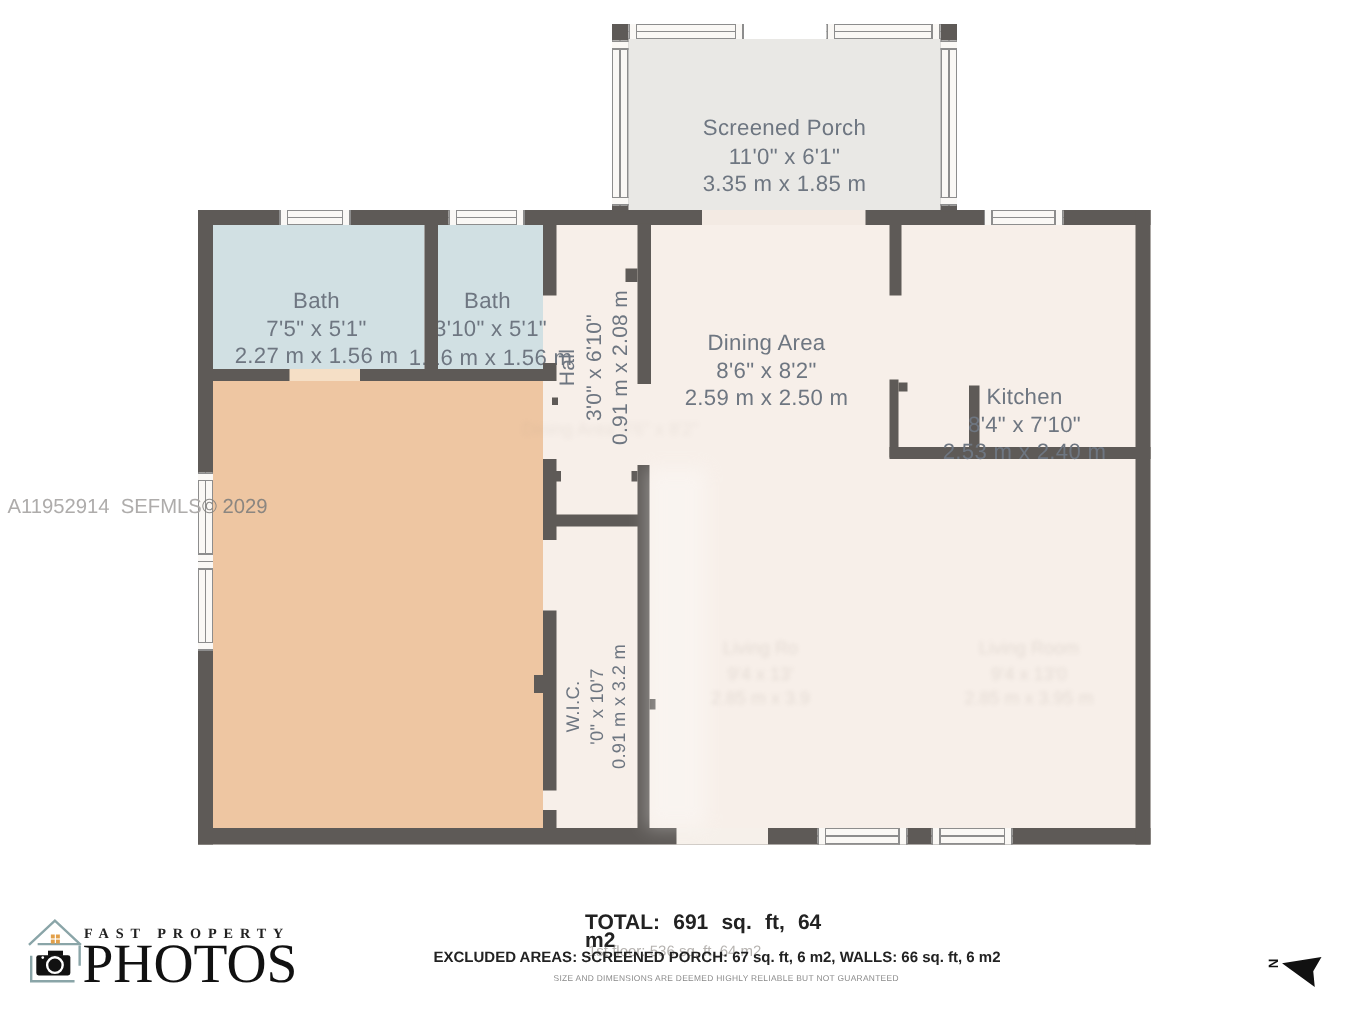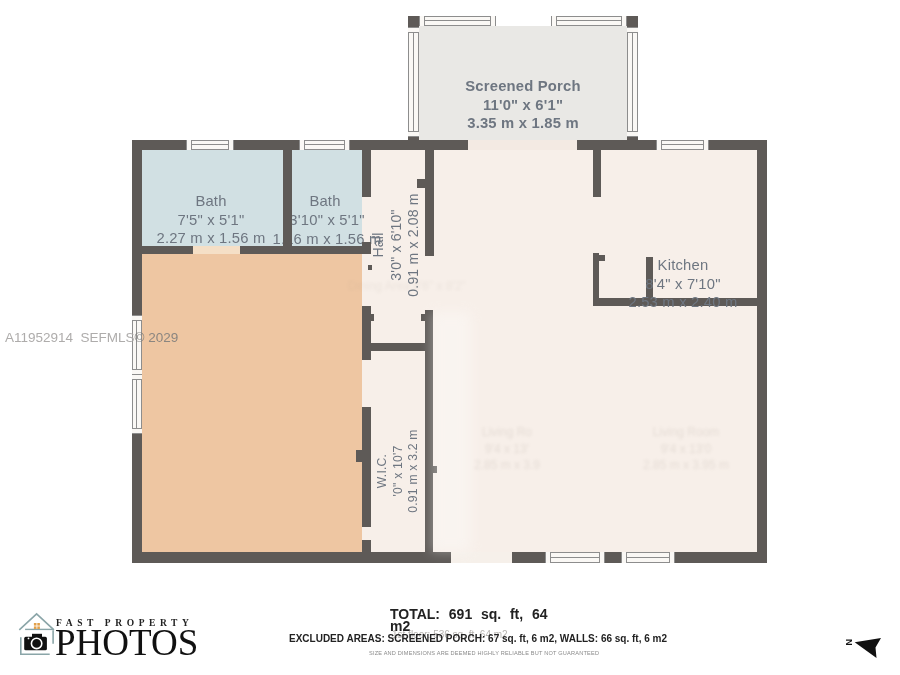--- a/index.html
+++ b/index.html
@@ -107,26 +107,27 @@
   <div class="wall" style="left:593px;top:150px;width:8px;height:47px;"></div>
 
   <div class="wall" style="left:593px;top:253px;width:6px;height:52px;"></div>
 
   <div class="wall" style="left:599px;top:255px;width:6px;height:6px;"></div>
 
   <div class="wall" style="left:646px;top:257px;width:7px;height:44px;"></div>
 
   <div class="wall" style="left:593px;top:298px;width:174px;height:8px;"></div>
 
-  <div class="lbl" style="left:523px;top:77px;transform:translateX(-50%);font-weight:bold;">Screened Porch<br>11'0" x 6'1"<br>3.35 m x 1.85 m</div>
+  <div class="lbl" style="left:523px;top:77px;transform:translateX(-50%);">Screened Porch<br>11'0" x 6'1"<br>3.35 m x 1.85 m</div>
 
   <div class="lbl" style="left:211px;top:192px;transform:translateX(-50%);">Bath<br>7'5" x 5'1"<br>2.27 m x 1.56 m</div>
 
   <div class="lbl" style="left:325px;top:192px;transform:translateX(-50%);">Bath</div>
 
+  <div class="lbl" style="left:511px;top:220px;transform:translateX(-50%);">Dining Area<br>8'6" x 8'2"<br>2.59 m x 2.50 m</div>
 
   <div class="lbl" style="left:683px;top:212px;transform:translateX(-50%);margin-top:44px;">Kitchen<br>8'4" x 7'10"<br>2.53 m x 2.40 m</div>
 
 
 
   <div class="vlbl" style="left:396px;top:245px;transform:translate(-50%,-50%) rotate(-90deg);">Hall<br>3'0" x 6'10"<br>0.91 m x 2.08 m</div>
 
   <div class="vlbl" style="left:398px;top:471px;font-size:12.2px;line-height:15.5px;transform:translate(-50%,-50%) rotate(-90deg);">W.I.C.<br>'0" x 10'7<br>0.91 m x 3.2 m</div>
 
   <div class="abs" style="left:5px;top:330px;font-size:13.5px;letter-spacing:0;"><span style="color:rgba(170,168,166,0.95);">A11952914&nbsp; SEFMLS</span><span style="color:rgba(128,126,124,0.9);">© 2029</span></div>

